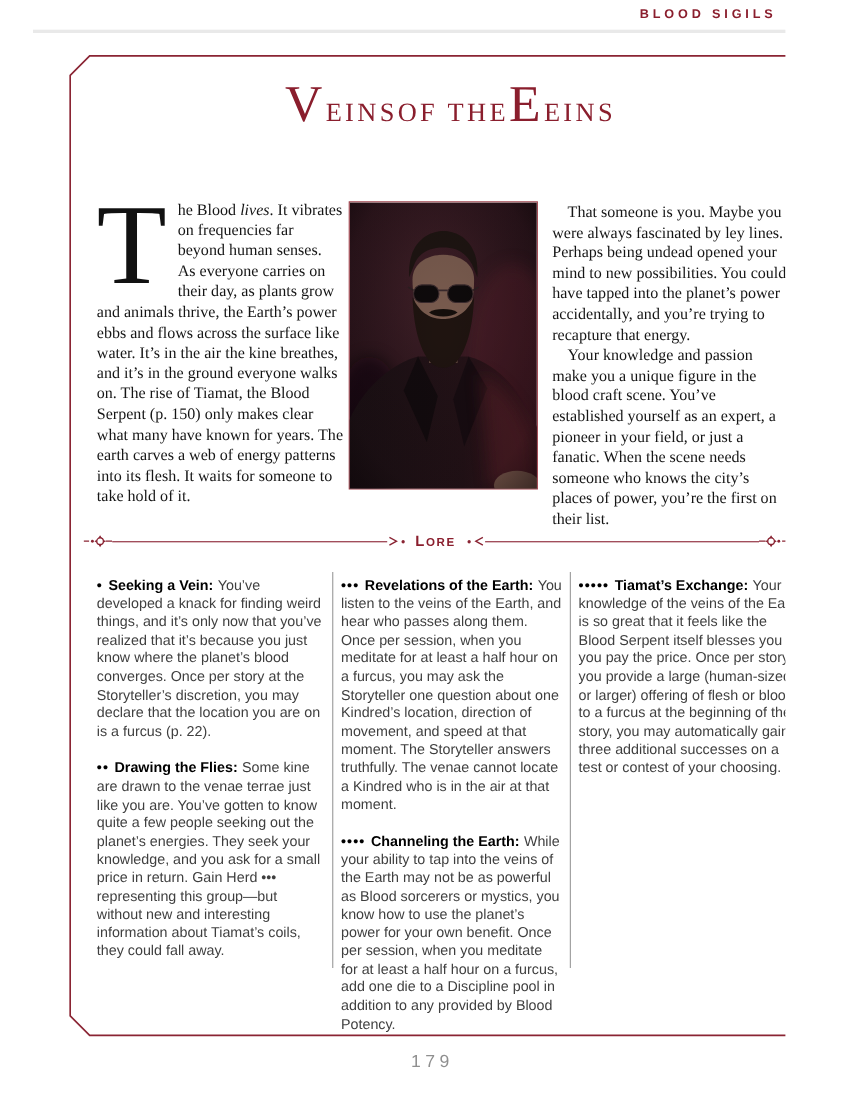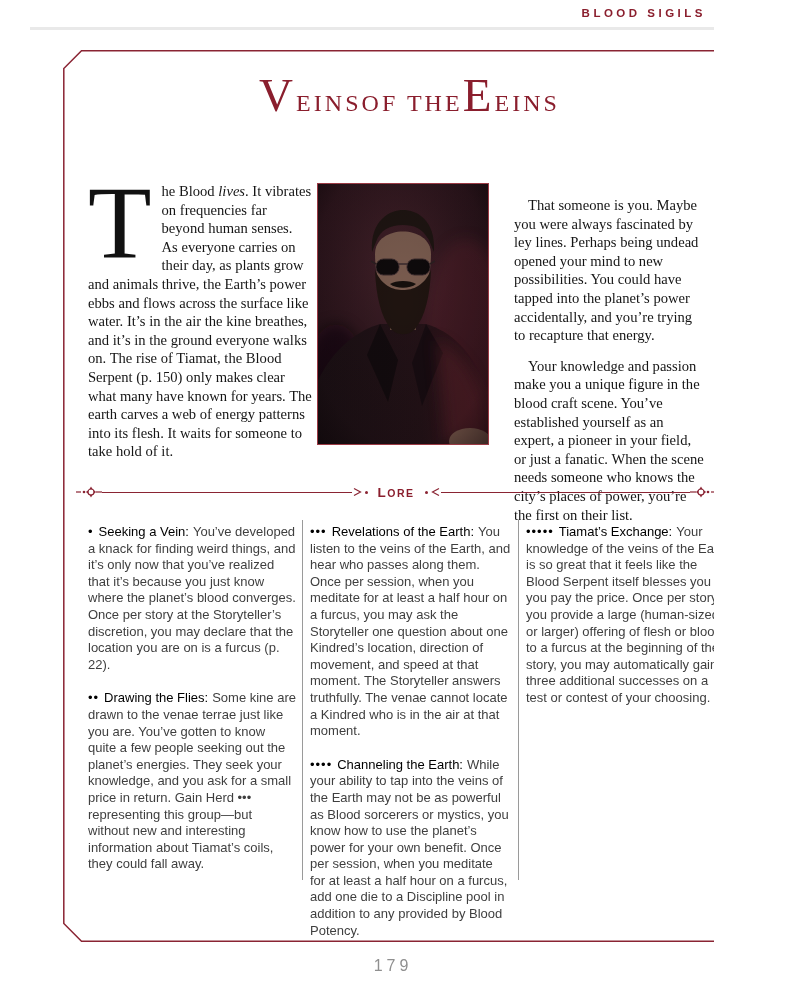--- a/index.html
+++ b/index.html
@@ -19,21 +19,21 @@
                  color:#8a1e2d;letter-spacing:0.19em;white-space:nowrap;}
   .t-big{font-size:47px;line-height:1;}
   .t-small{font-size:24px;line-height:1;font-family:Liberation Serif, serif;}
   .t-gap{}
 
   
   .intro-left{position:absolute;left:88px;top:182px;width:225px;font-size:14.6px;line-height:18.6px;}
   .intro-left p{margin:0;}
   .dropcap{float:left;font-size:104px;line-height:76px;margin:3px 10px 0 0;color:#111;}
   .intro-right{position:absolute;left:502px;top:184px;width:214px;font-size:14.6px;line-height:18.6px;}
-  .intro-right p{margin:12px;text-indent:14px;}
+  .intro-right p{margin:0;text-indent:14px;}
 
   
   .portrait{position:absolute;left:317px;top:183px;width:170px;height:260px;
             border:1px solid #9b3a44;box-sizing:content-box;}
   .portrait svg{display:block;}
 
   
   .divider{position:absolute;left:76px;top:484px;width:640px;height:16px;display:flex;
            align-items:center;color:#8a2433;}
   .div-line{flex:1 1 auto;height:0;border-top:1.2px solid #8a2433;}
@@ -45,21 +45,21 @@
   .ll-big{font-size:13.5px;}
   .ll-small{font-size:10.5px;}
 
   
   .lore-col{position:absolute;top:524px;font-family:"Liberation Sans",sans-serif;
             font-size:13px;line-height:16.6px;color:#3f3f3f;}
   .lore-col-1{left:88px;width:208px;}
   .lore-col-2{left:310px;width:201px;}
   .lore-col-3{left:526px;width:206px;}
   .lore-entry{margin:0 0 17px 0;}
-  .lore-head{font-weight:400;color:#000;margin-right:4px;}
+  .lore-head{font-weight:700;color:#000;margin-right:4px;}
   .lore-dots{letter-spacing:1px;margin-right:5px;}
   .col-sep{position:absolute;top:520px;width:1px;height:360px;background:#9a9a9a;}
   .sep-1{left:302px;}
   .sep-2{left:518px;}
 
   
   .page-number{position:absolute;top:957px;left:0;width:786px;text-align:center;
                font-family:"Liberation Sans",sans-serif;font-size:16px;letter-spacing:4px;color:#8f8f8f;}
 </style>
 </head>

